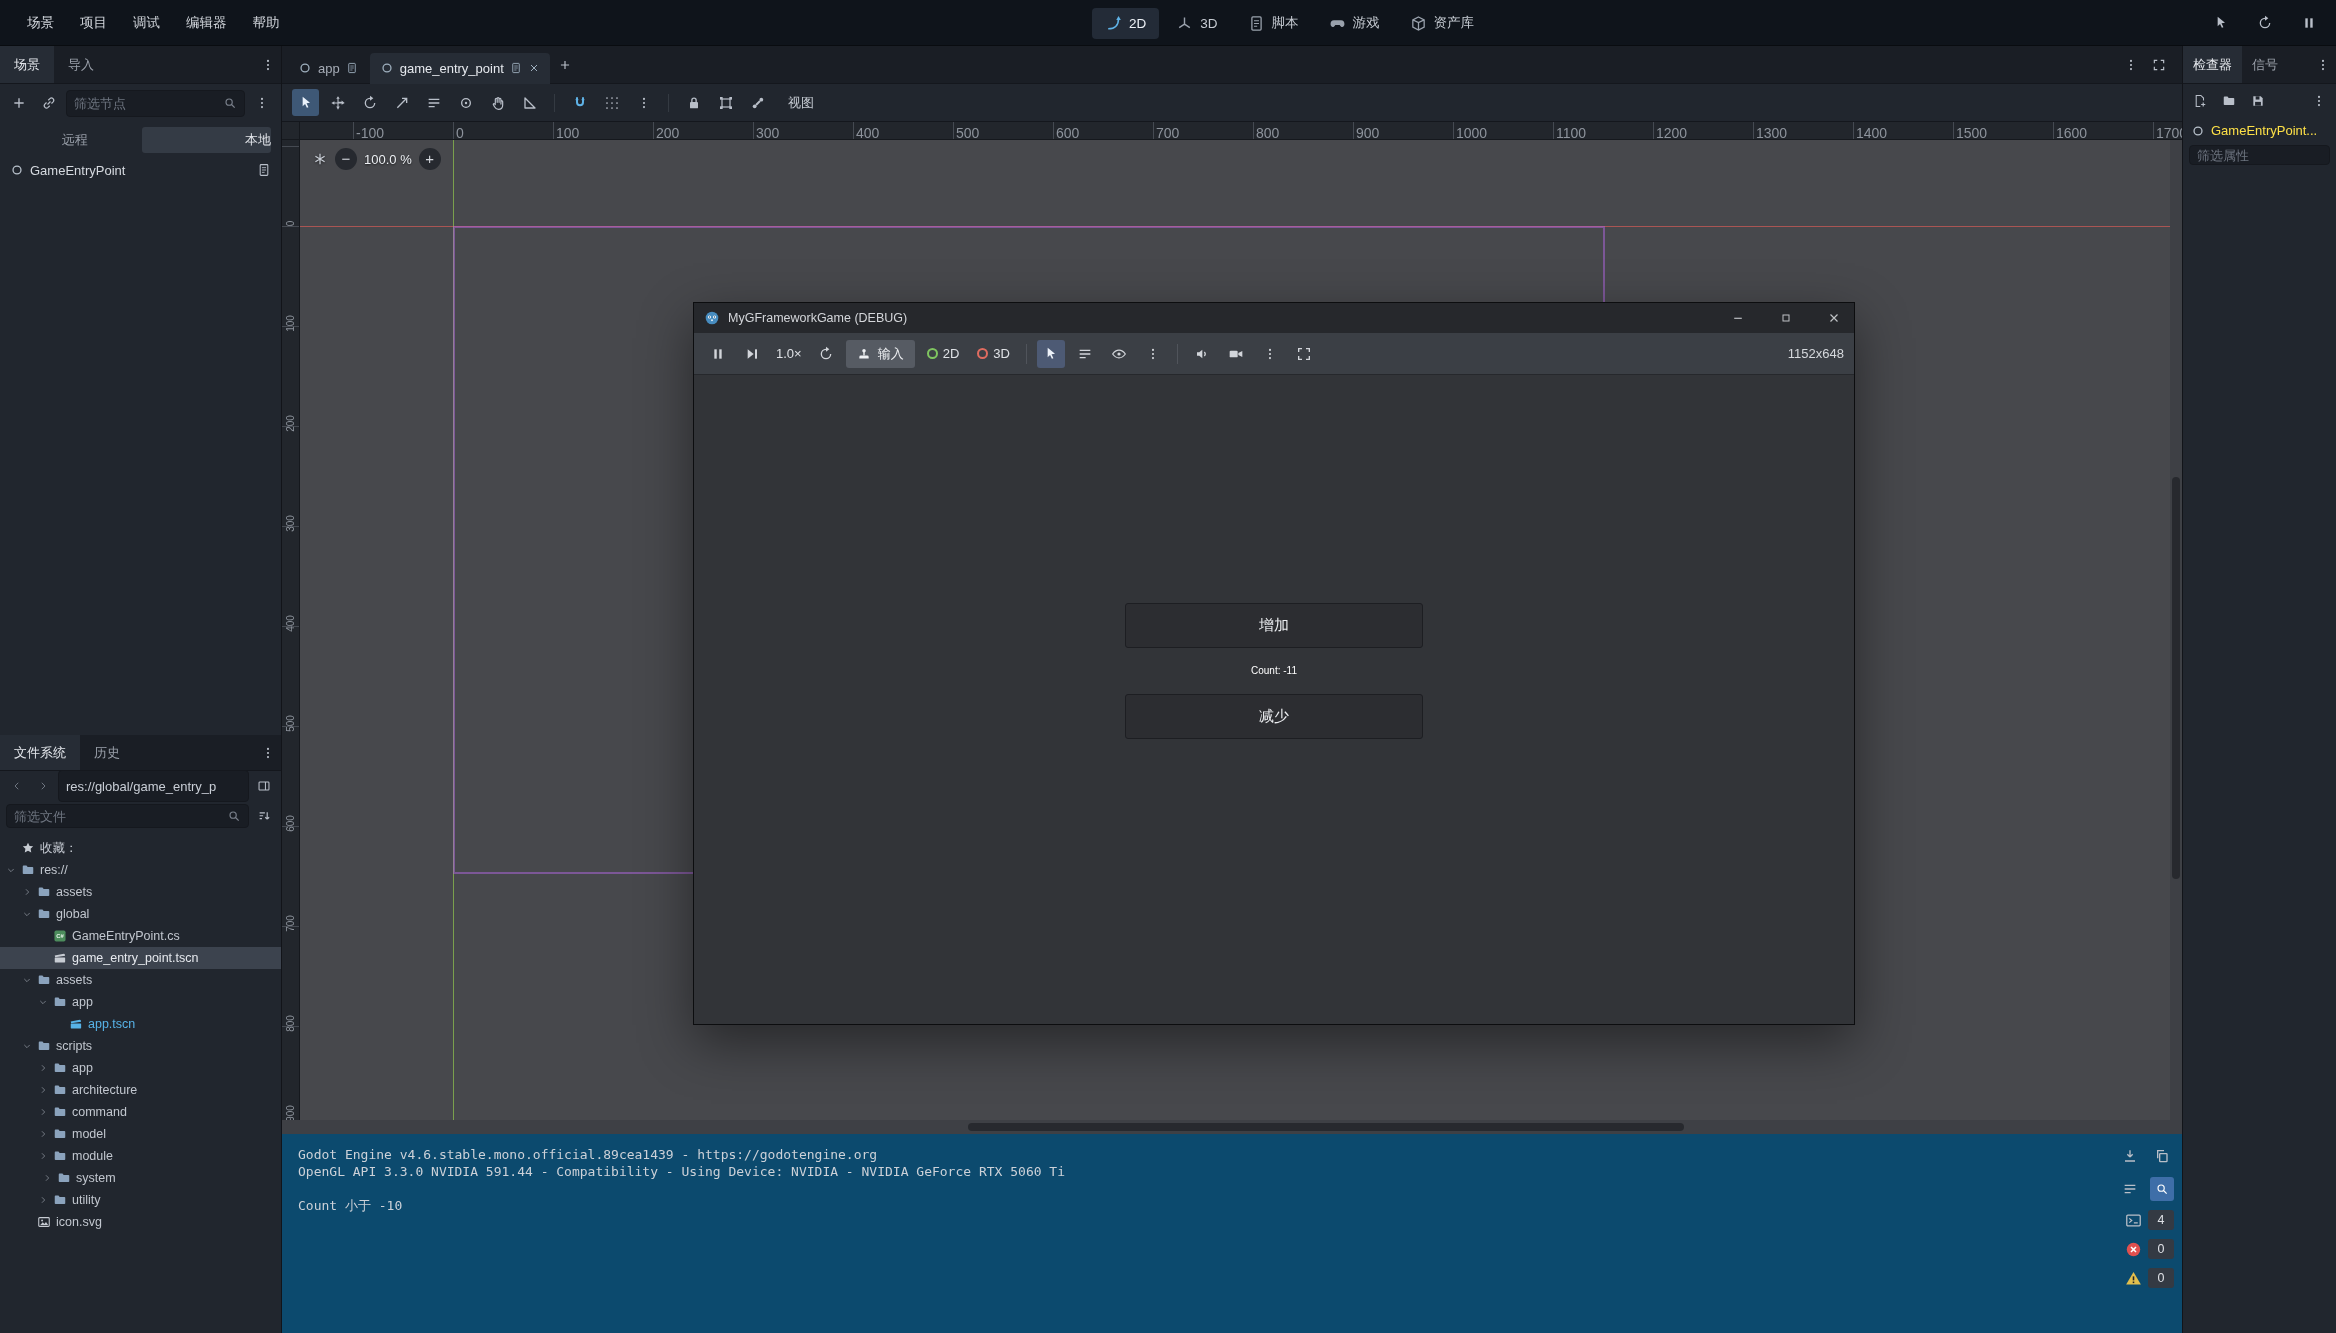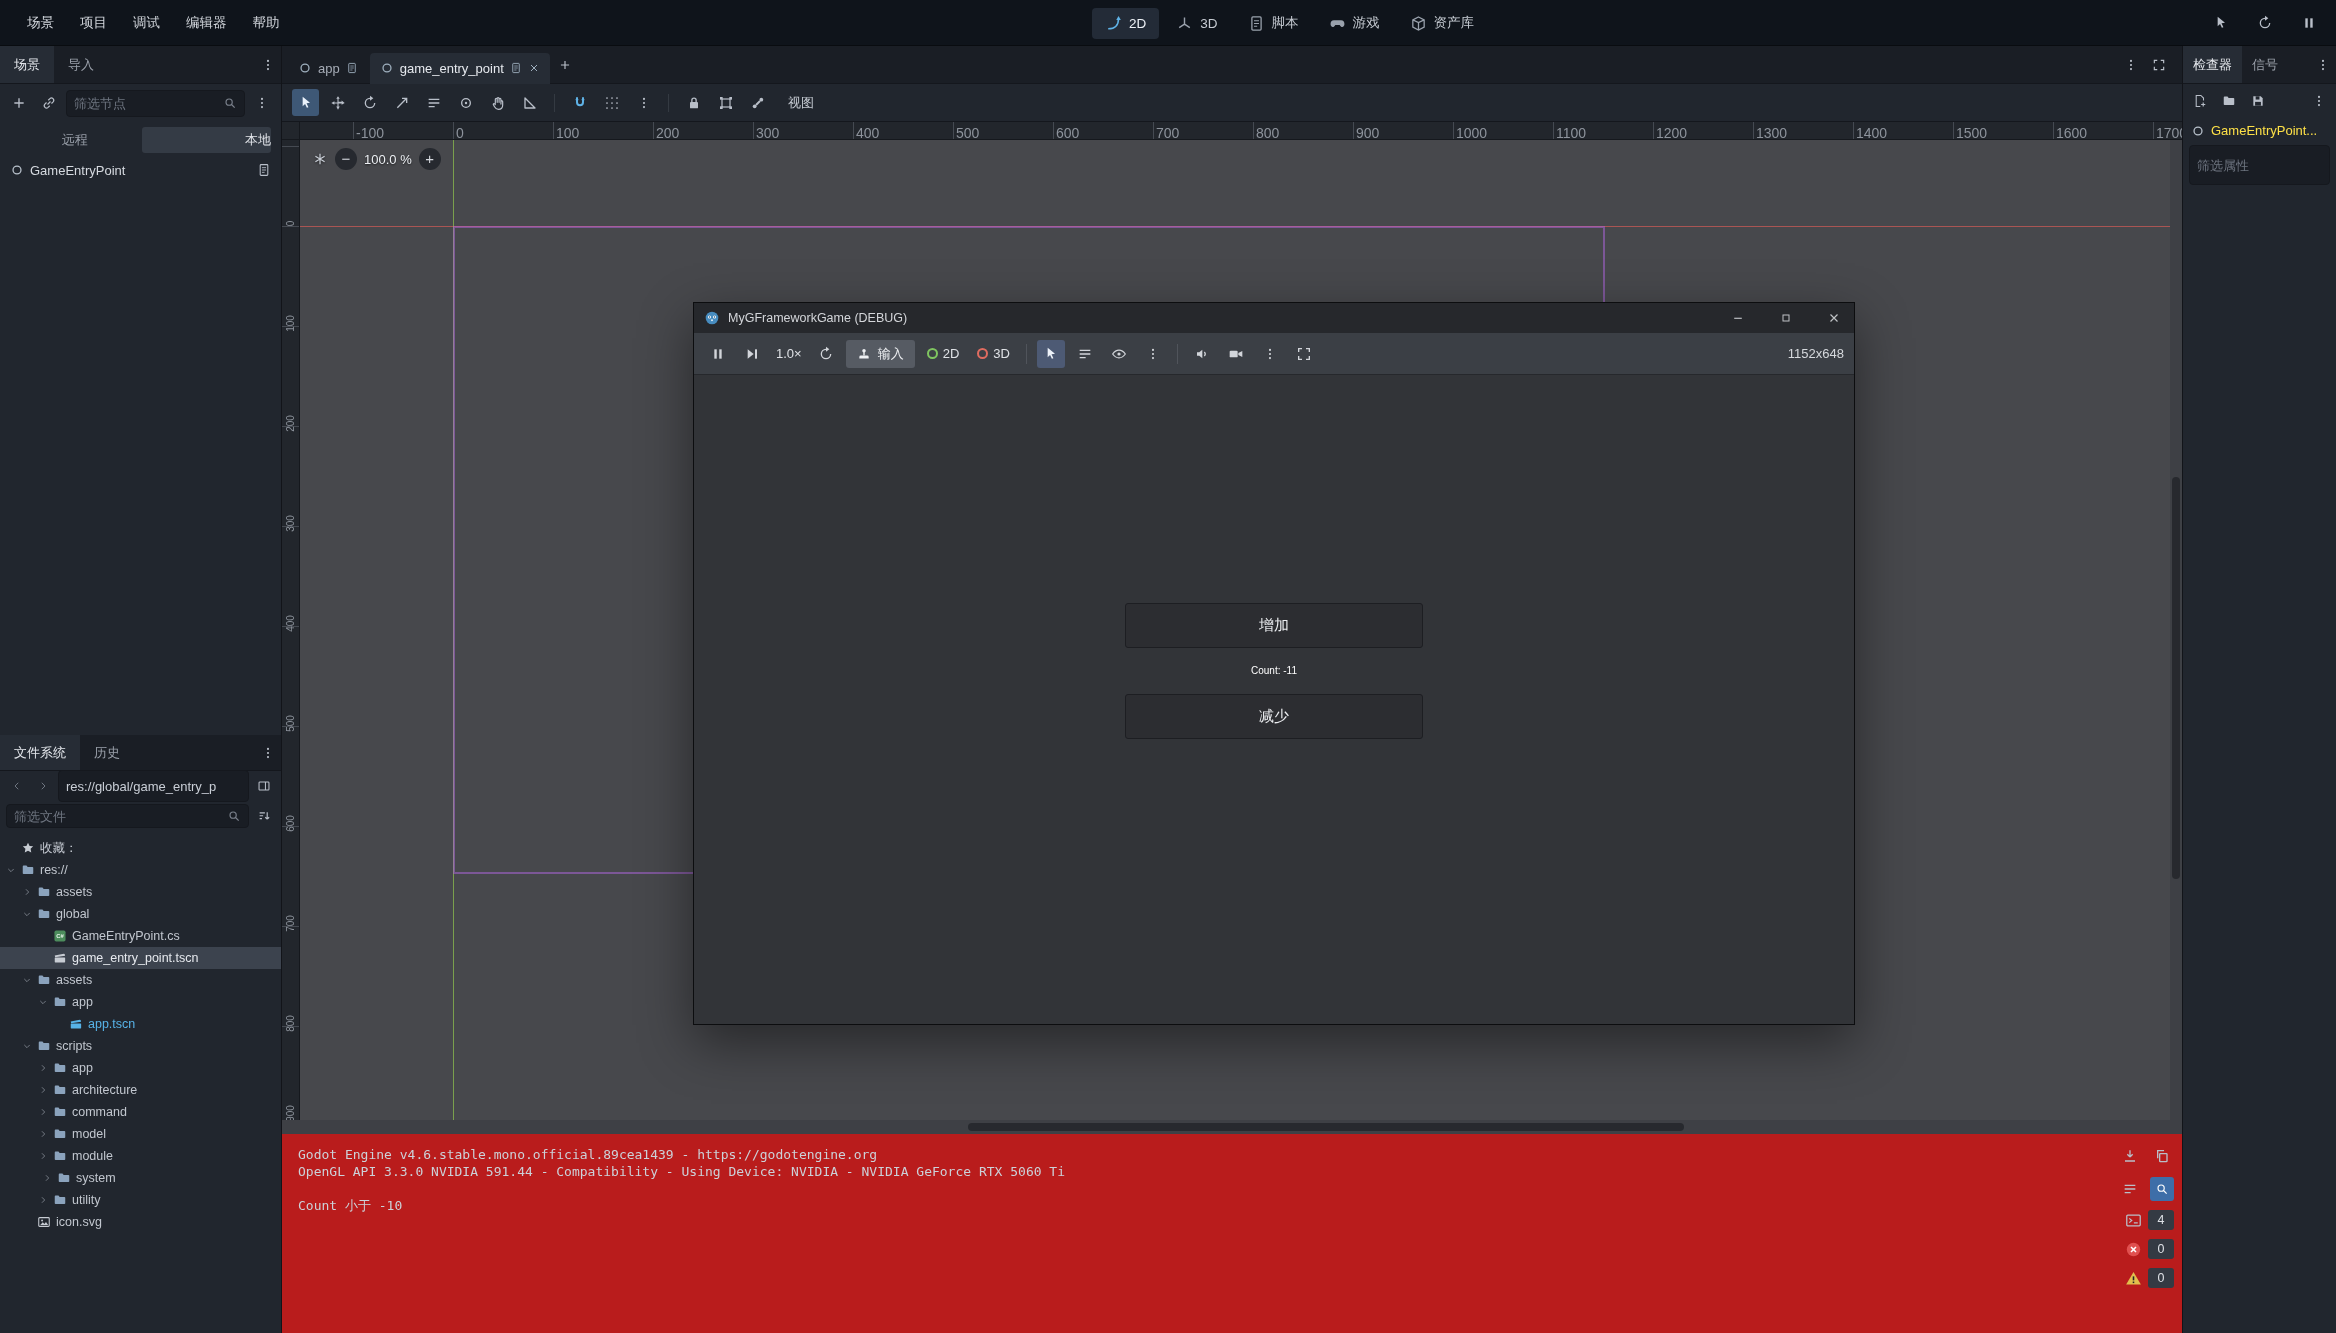--- a/index.html
+++ b/index.html
@@ -98,21 +98,21 @@
   .gw-mode { display:flex; gap:5px; align-items:center; color:#dfe2e6; font-size:13px; padding:0 6px; height:28px; }
   .dot { width:11px; height:11px; border-radius:50%; border:2px solid; flex:none; }
   .dot.green { border-color:#7fc560; } .dot.red { border-color:#e06c60; }
   .gw-sep { width:1px; height:20px; background:#50545b; margin:0 4px; flex:none; }
   .gw-res { margin-left:auto; font-size:13px; color:#d6d9dd; }
   .gw-content { flex:1; background:#323438; display:flex; flex-direction:column; align-items:center; padding-top:228px; gap:13px; }
   .g-btn { width:298px; height:45px; background:#2c2d31; border:1px solid #1d1e22; border-radius:3px; color:#eceef1; font-size:15px; }
   .g-count { font-size:10px; color:#ffffff; height:20px; line-height:20px; }
 
   
-  .output { position:absolute; left:282px; top:1134px; width:1900px; height:199px; background:#b91c1c; padding:12px 16px; font-family:"DejaVu Sans Mono","Liberation Mono",monospace; font-size:13px; line-height:17px; color:#ccd1d8; }
+  .output { position:absolute; left:282px; top:1134px; width:1900px; height:199px; background:#0c4a6e; padding:12px 16px; font-family:"DejaVu Sans Mono","Liberation Mono",monospace; font-size:13px; line-height:17px; color:#ccd1d8; }
   .out-line.blank { height:17px; }
   .out-controls { position:absolute; top:10px; right:8px; display:flex; flex-direction:column; align-items:flex-end; gap:9px; }
   .oc-row { display:flex; gap:8px; }
   .oc-btn { width:24px; height:24px; display:flex; align-items:center; justify-content:center; border-radius:3px; color:#b9bfc8; }
   .oc-btn.accent { background:#3e6ea8; color:#ffffff; }
   .badge { display:flex; align-items:center; gap:6px; }
   .badge .ic { width:17px; height:17px; }
   .badge .mono-ic { color:#b9bfc8; }
   .chip { min-width:26px; height:20px; background:#343a43; border-radius:3px; color:#dde0e5; font-size:12.5px; display:flex; align-items:center; justify-content:center; padding:0 5px; font-family:"Liberation Sans",sans-serif; }
 
@@ -1025,18 +1025,18 @@
             <use href="#sym-kebab"></use>
           </svg>
         </button>
     </div>
     <div class="insp-node">
       <svg class="ic ic14 node-ic">
           <use href="#sym-circle"></use>
         </svg>
       <span>GameEntryPoint...</span>
     </div>
-    <div class="tfield m6" style="height:40px">
+    <div class="tfield m6" style="height:20px">
       <input placeholder="筛选属性" style="">
     </div>
   </aside>
 
 </div>
 
 </body></html>

